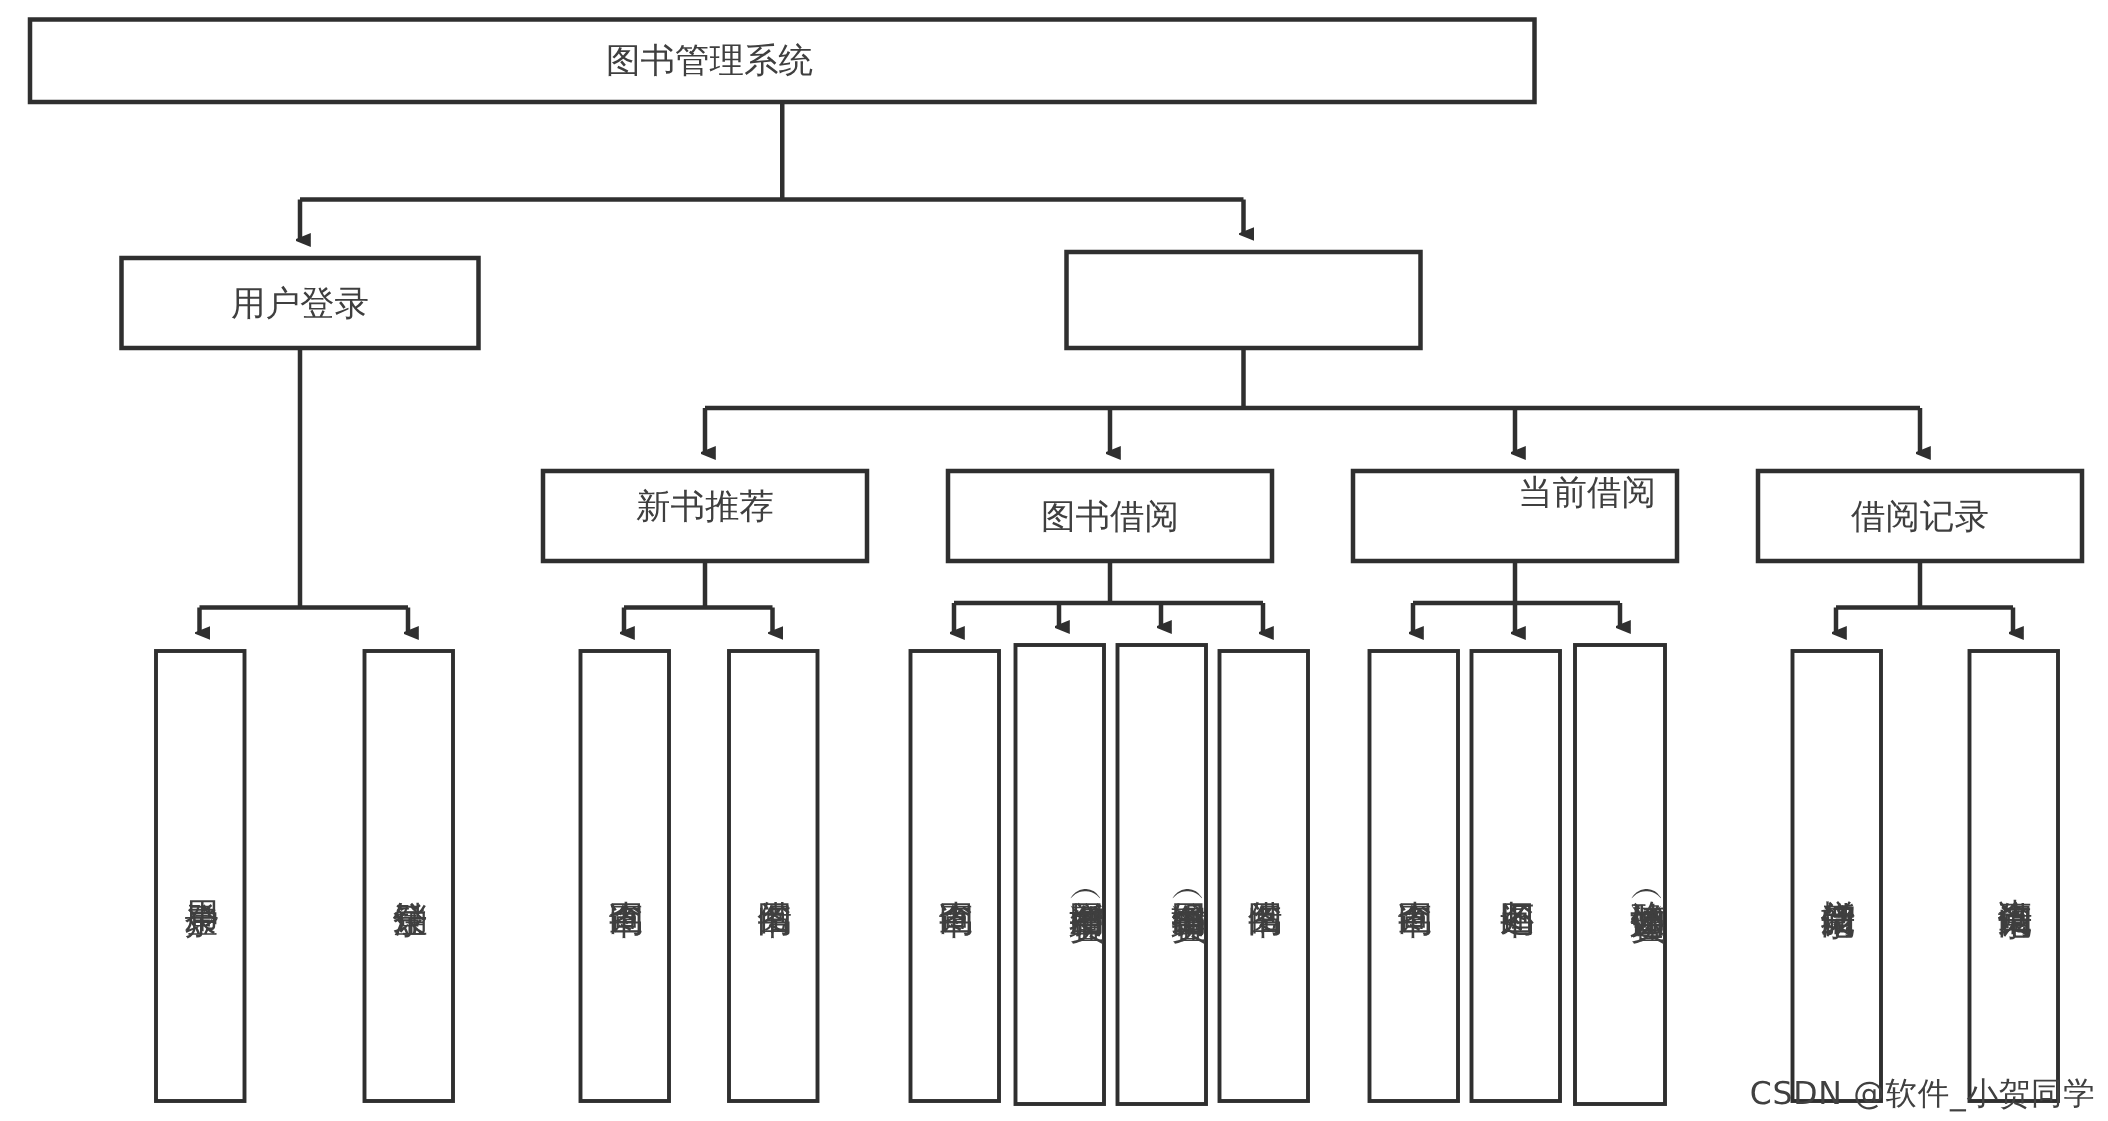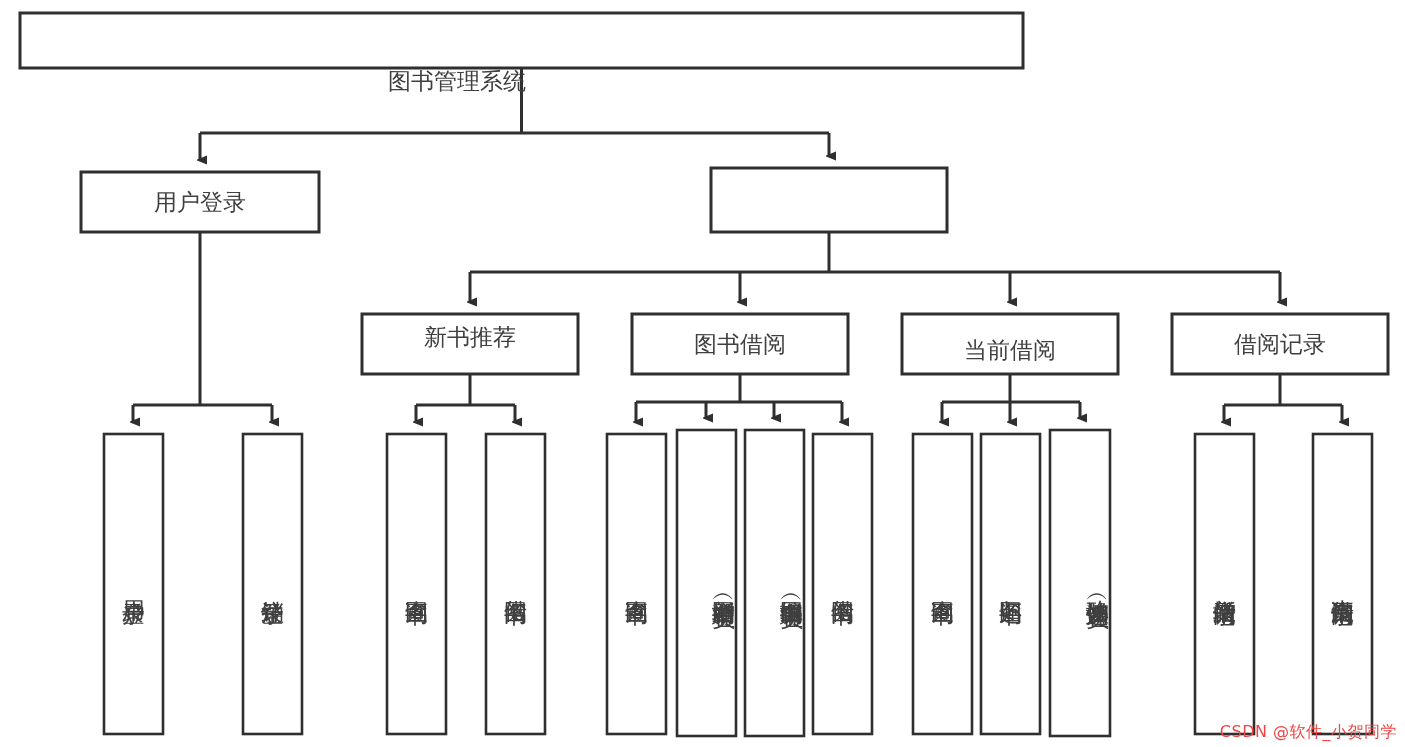--- a/index.html
+++ b/index.html
@@ -70,22 +70,22 @@
     align-items: center;
     justify-content: center;
     text-align: center;
     user-select: none;
   }
   #watermark {
     position: absolute;
     right: 8px;
     bottom: 4px;
     font-family: "DejaVu Sans", "Liberation Sans", sans-serif;
-    font-size: 16px;
-    color: #ef4444;
+    font-size: 21px;
+    color: #404040;
     letter-spacing: 0.5px;
     user-select: none;
     pointer-events: none;
   }
 </style>
 </head>
 <body>
 
 <div id="diagram-root">
 
@@ -176,27 +176,27 @@
     <rect class="node-box-thin" x="813" y="434" width="59" height="300"></rect>
 
     <rect class="node-box-thin" x="913" y="434" width="59" height="300"></rect>
     <rect class="node-box-thin" x="981" y="434" width="59" height="300"></rect>
     <rect class="node-box-thin" x="1050" y="430" width="60" height="306"></rect>
 
     <rect class="node-box-thin" x="1195" y="434" width="59" height="300"></rect>
     <rect class="node-box-thin" x="1313" y="434" width="59" height="300"></rect>
   </svg>
 
-  <div class="horiz-text" style="left:20px; top:13px; width:874px; height:55px;margin-top:41px;">图书管理系统</div>
+  <div class="horiz-text" style="left:36px; top:13px; width:874px; height:55px;">图书管理系统</div>
 
   <div class="horiz-text" style="left:81px; top:172px; width:238px; height:60px;">用户登录</div>
 
   <div class="horiz-text" style="left:362px; top:314px; width:216px; height:47px;">新书推荐</div>
   <div class="horiz-text" style="left:632px; top:314px; width:216px; height:60px;text-align:right;">图书借阅</div>
-  <div class="horiz-text" style="left:902px; top:320px; width:216px; height:60px;">当前借阅</div>
+  <div class="horiz-text" style="left:902px; top:298px; width:216px; height:60px;padding-left:48px;">当前借阅</div>
   <div class="horiz-text" style="left:1172px; top:314px; width:216px; height:60px;">借阅记录</div>
 
   <div class="vert-text" style="left:104px; top:434px; width:59px; height:300px;">用户登录</div>
   <div class="vert-text" style="left:243px; top:434px; width:59px; height:300px;">注销登录</div>
 
   <div class="vert-text" style="left:387px; top:434px; width:59px; height:300px;">查询图书</div>
   <div class="vert-text" style="left:486px; top:434px; width:59px; height:300px;">借阅图书</div>
 
   <div class="vert-text" style="left:607px; top:434px; width:59px; height:300px;">查询图书</div>
   <div class="vert-text" style="left:677px; top:430px; width:59px; height:306px; align-items:flex-start; padding-top:6px; box-sizing:border-box;">新增图书（管理员）</div>

